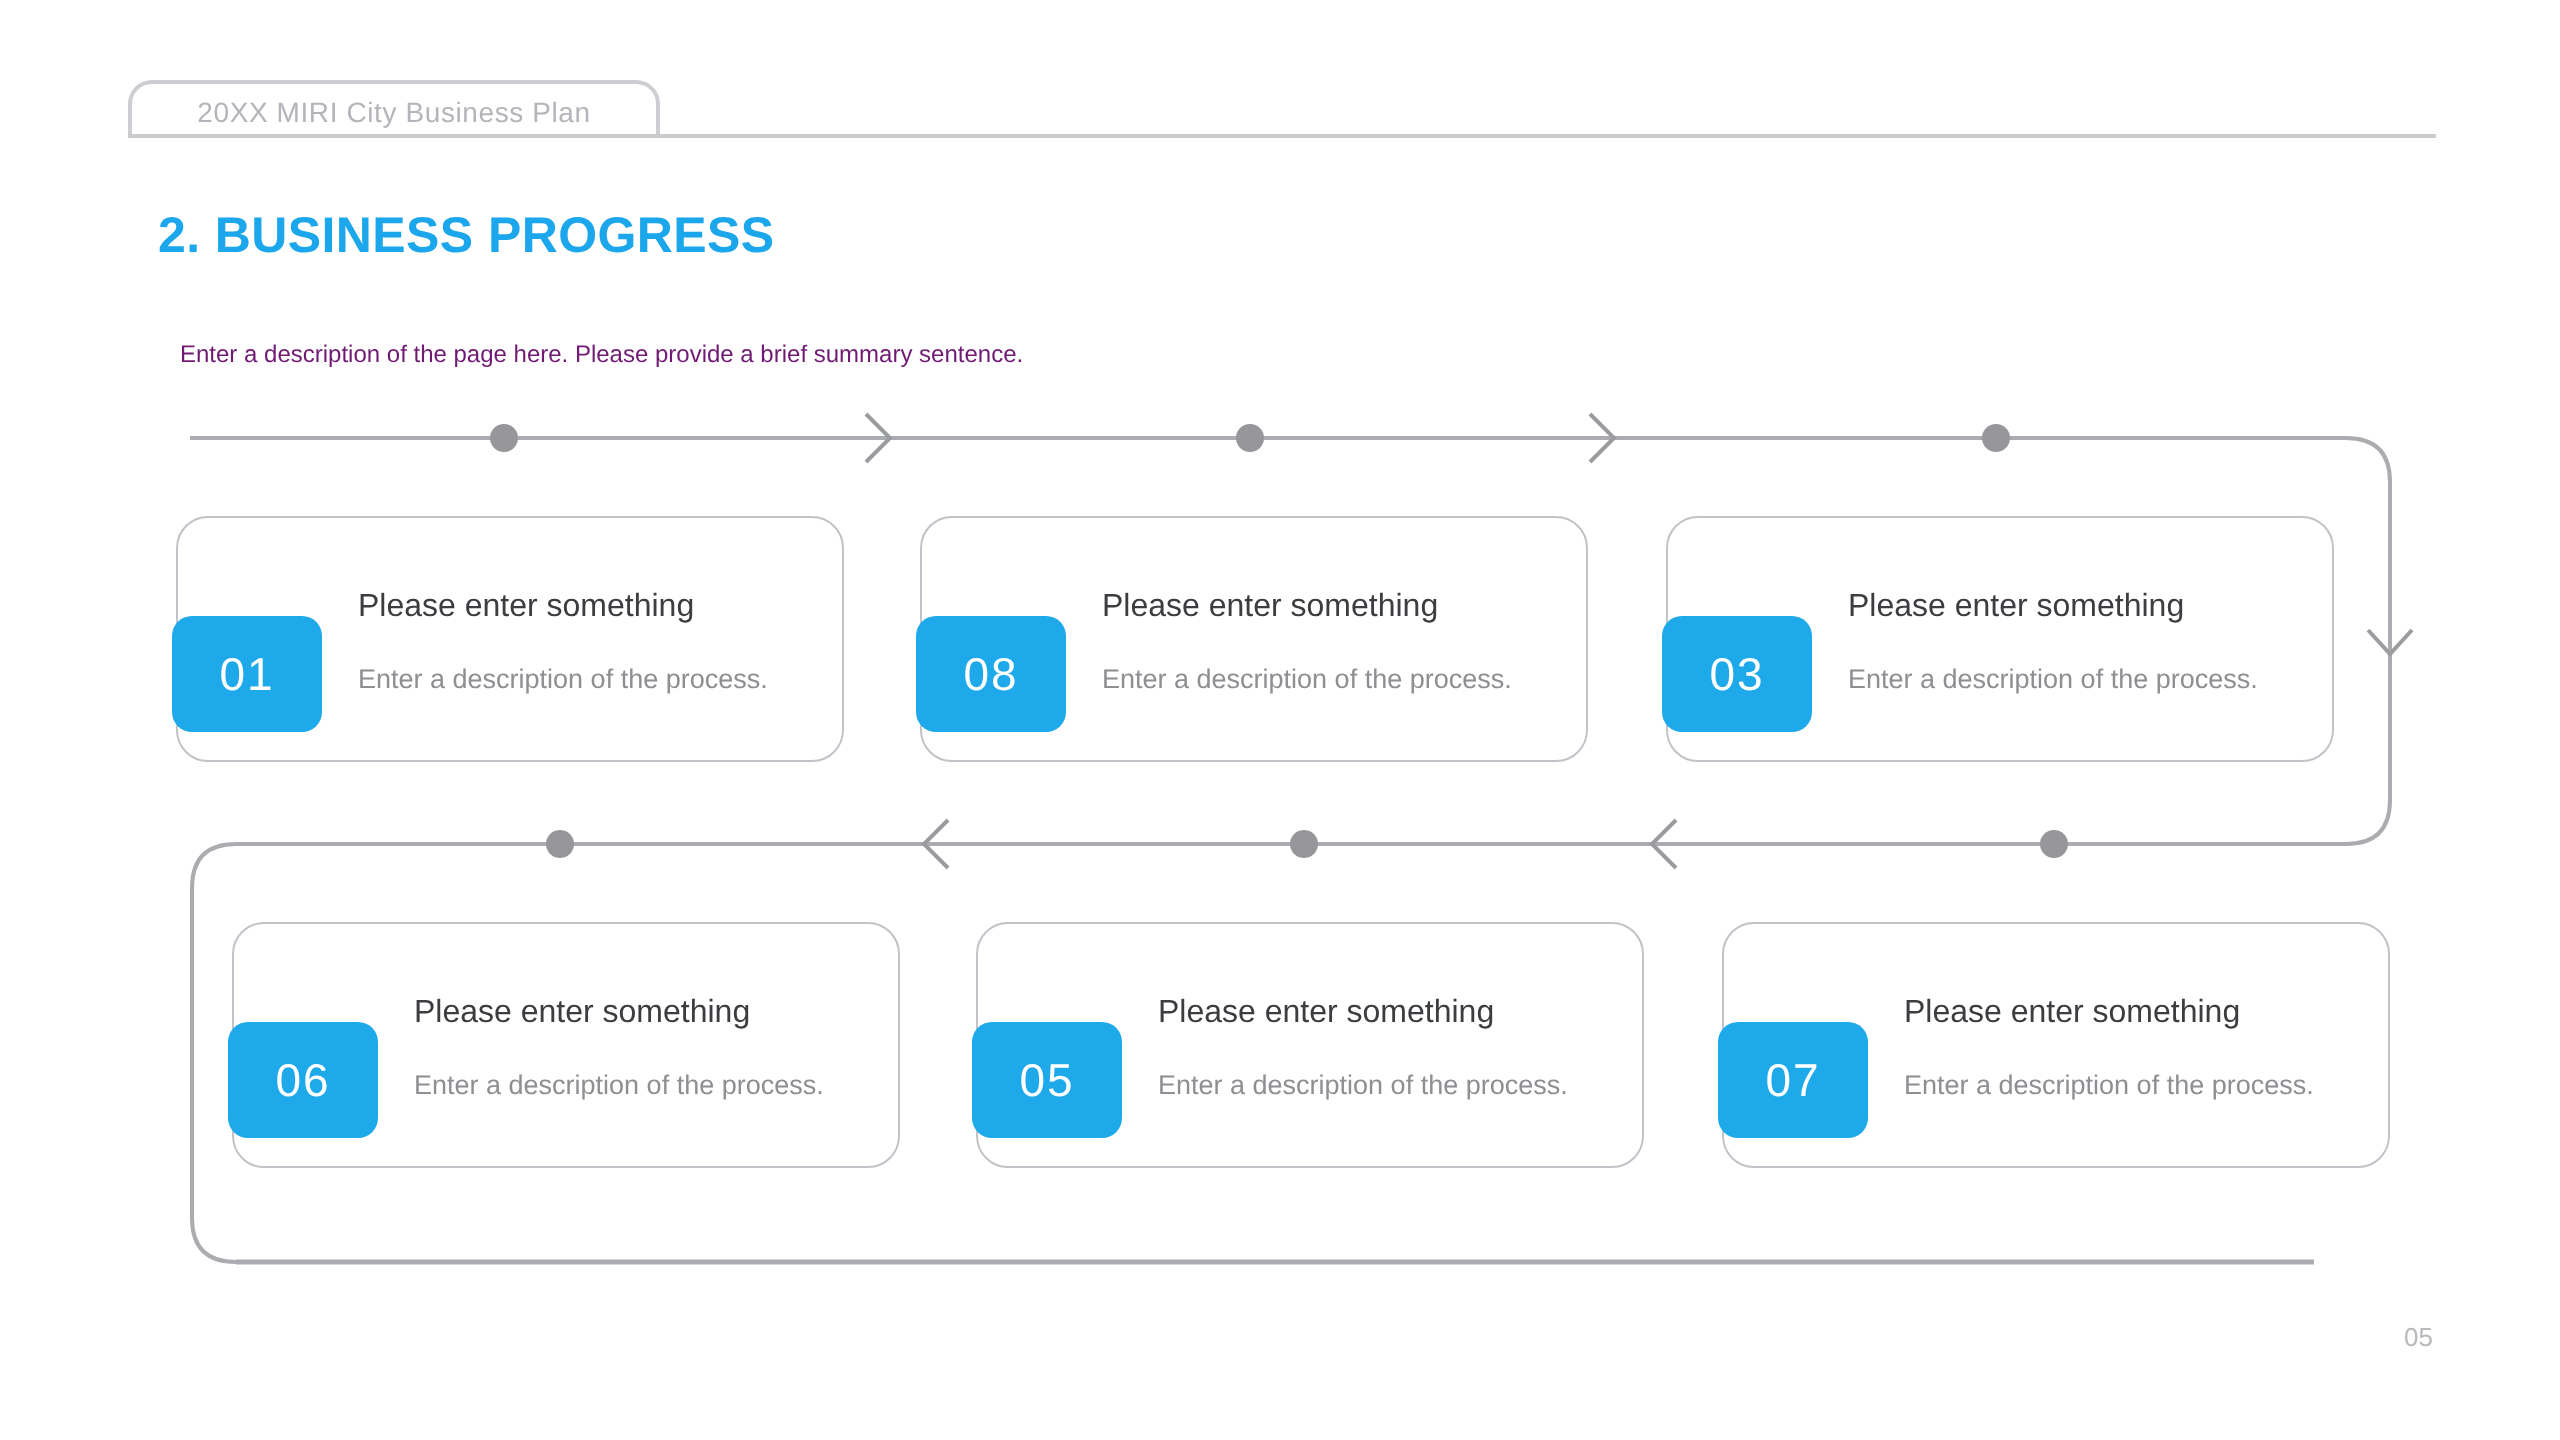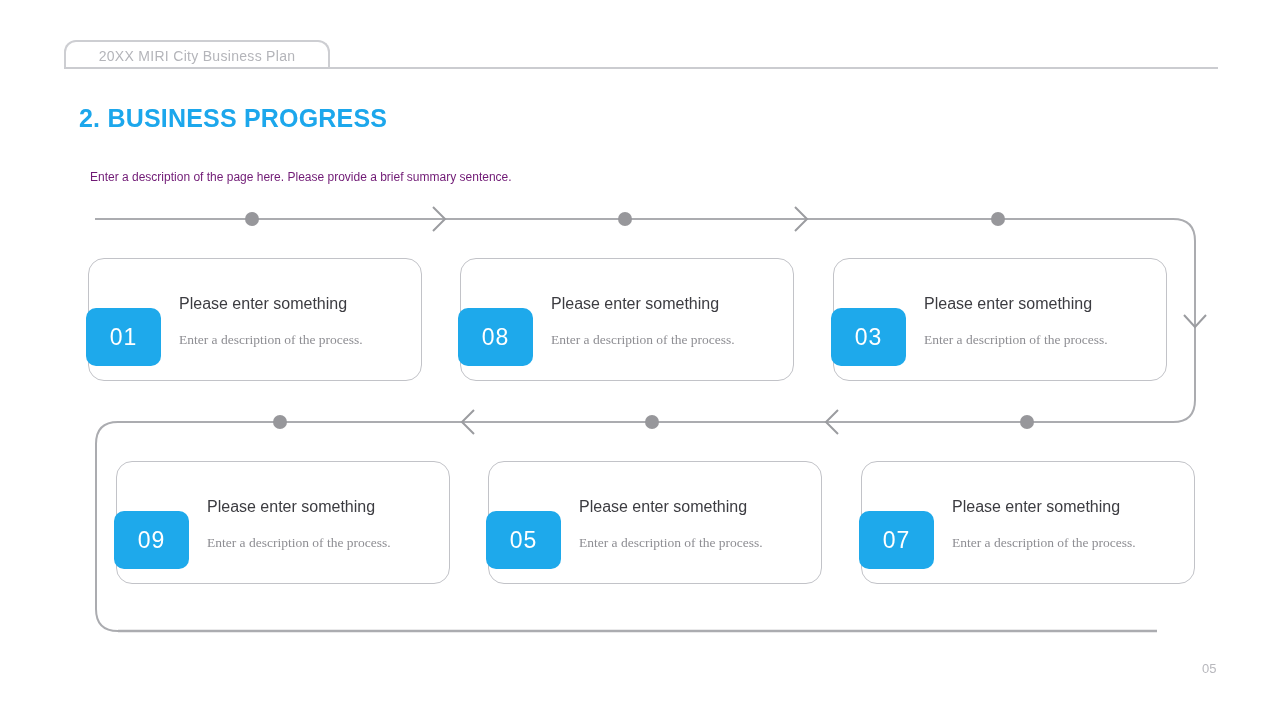--- a/index.html
+++ b/index.html
@@ -48,21 +48,21 @@
     background:var(--badge,#1EA9EB); border-radius:10px;
     color:#ffffff; font-size:23px; letter-spacing:1px;
     display:flex; align-items:center; justify-content:center;margin-top:36px;
   }
   .card-title {
     position:absolute; left:90px; top:36px; font-size:16px; font-weight:500;
     color:var(--step-title,#3C3C41); white-space:nowrap;
   }
   .card-desc {
     position:absolute; left:90px; top:73px; font-size:13.5px;
-    color:var(--step-desc,#8E8E93); white-space:nowrap;font-family:Liberation Serif, serif;
+    color:var(--step-desc,#8E8E93); white-space:nowrap;
   }
 
   .page-number {
     position:absolute; left:1202px; top:661px; font-size:13px; color:#B8B8BD;
   }
 </style>
 </head>
 <body>
 
 <div class="slide">
@@ -101,21 +101,21 @@
     <div class="card-title">Please enter something</div>
     <div class="card-desc">Enter a description of the process.</div>
   </div>
   <div class="card" style="left:833px; top:258px;text-align:right;">
     <div class="badge">03</div>
     <div class="card-title">Please enter something</div>
     <div class="card-desc">Enter a description of the process.</div>
   </div>
 
   <div class="card" style="left:116px; top:461px;">
-    <div class="badge">09</div>
+    <div class="badge">06</div>
     <div class="card-title">Please enter something</div>
     <div class="card-desc">Enter a description of the process.</div>
   </div>
   <div class="card" style="left:488px; top:461px;">
     <div class="badge">05</div>
     <div class="card-title">Please enter something</div>
     <div class="card-desc">Enter a description of the process.</div>
   </div>
   <div class="card" style="left:861px; top:461px;">
     <div class="badge">07</div>

